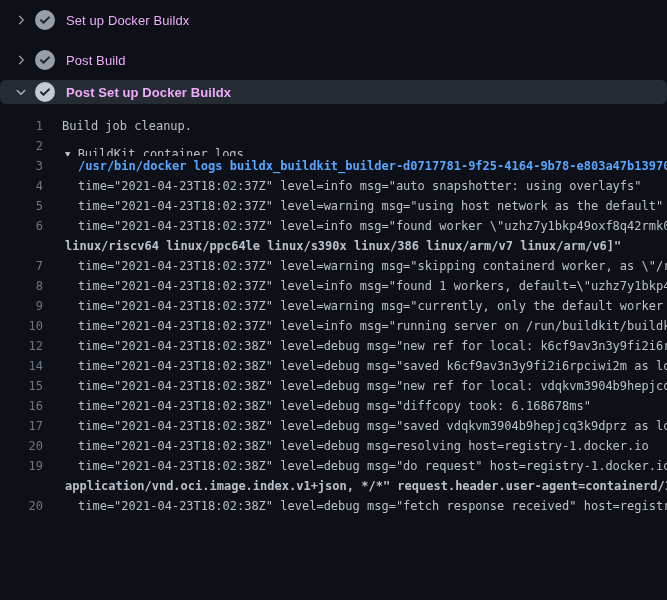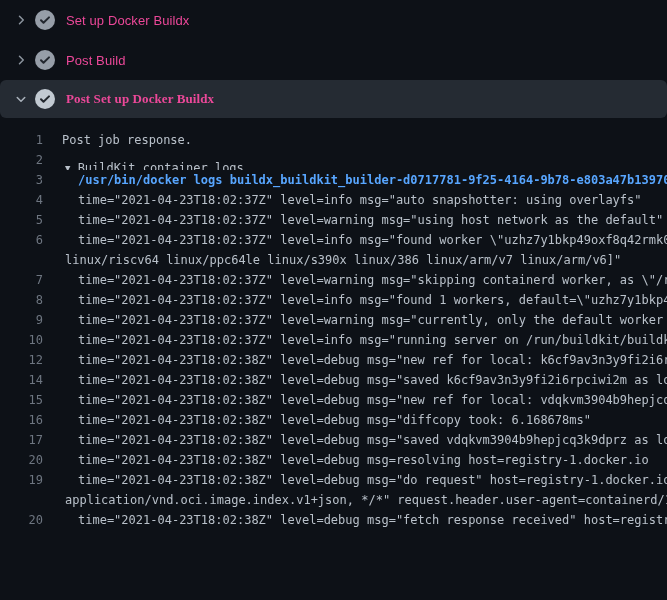--- a/index.html
+++ b/index.html
@@ -11,40 +11,40 @@
   }
   .panel { width: 667px; height: 600px; overflow: hidden; }
 
   
   .step-header {
     display: flex; align-items: center;
     height: 40px; padding-left: 14px;
     cursor: pointer; box-sizing: border-box;
   }
   .step-header.expanded {
-    height: 38px; background: #252b33; border-radius: 6px; font-family: Liberation Serif, serif;
+    height: 24px; background: #252b33; border-radius: 6px;
   }
   .chev { width: 14px; height: 14px; display: flex; align-items: center; justify-content: center; margin-right: 7px; flex: none; }
   .check { width: 20px; height: 20px; display: flex; align-items: center; justify-content: center; margin-right: 11px; flex: none; }
-  .step-label { color: #ec4899; font-size: 13px; font-weight: 500; letter-spacing: .1px; }
+  .step-label { color: #f0abfc; font-size: 13px; font-weight: 500; letter-spacing: .1px; }
   .step-header.expanded .step-label { font-weight: 600; }
 
   
   .log {
     padding-top: 12px;
     font-family: "DejaVu Sans Mono", "Liberation Mono", monospace;
     font-size: 12px;
   }
   .log-row { display: flex; height: 20px; line-height: 20px; white-space: pre; overflow: hidden; }
   .num { width: 43px; flex: none; text-align: right; color: #6e7681; cursor: pointer; }
   .txt { color: #b9c1ca; flex: none; }
   .t-plain   .txt { margin-left: 19px; }
   .t-group   .txt { margin-left: 22px; margin-top: 8px; }
   .t-grouped .txt { margin-left: 35px; }
-  .t-cont    .txt { margin-left: 22px; }
+  .t-cont    .txt { margin-left: 22px; font-weight: bold; }
   .t-command .txt { margin-left: 35px; color: #58a6ff; font-weight: bold; }
   .tri { font-size: 9px; color: #b9c1ca; display: inline-block; transform: translateY(-1px); cursor: pointer; }
 </style>
 </head>
 <body>
 
 <div class="panel">
 
   <div class="step-header">
     <span class="chev">
@@ -86,21 +86,21 @@
     <span class="check">
       <svg width="20" height="20" viewBox="0 0 20 20">
           <circle cx="10" cy="10" r="10" fill="#c2cad2"></circle>
           <path d="M6 10.3l2.5 2.5L14 7.4" fill="none" stroke="#22272e" stroke-width="2" stroke-linecap="round" stroke-linejoin="round"></path>
         </svg>
     </span>
     <span class="step-label">Post Set up Docker Buildx</span>
   </div>
 
   <div class="log" id="log">
-      <div class="log-row t-plain"><span class="num">1</span><span class="txt">Post job response.</span></div>
+      <div class="log-row t-plain"><span class="num">1</span><span class="txt">Build job cleanup.</span></div>
       <div class="log-row t-group"><span class="num">2</span><span class="txt"><span class="tri">▼</span> BuildKit container logs</span></div>
       <div class="log-row t-command"><span class="num">3</span><span class="txt">/usr/bin/docker logs buildx_buildkit_builder-d0717781-9f25-4164-9b78-e803a47b13970</span></div>
       <div class="log-row t-grouped"><span class="num">4</span><span class="txt">time="2021-04-23T18:02:37Z" level=info msg="auto snapshotter: using overlayfs"</span></div>
       <div class="log-row t-grouped"><span class="num">5</span><span class="txt">time="2021-04-23T18:02:37Z" level=warning msg="using host network as the default"</span></div>
       <div class="log-row t-grouped"><span class="num">6</span><span class="txt">time="2021-04-23T18:02:37Z" level=info msg="found worker \"uzhz7y1bkp49oxf8q42rmk0xj</span></div>
       <div class="log-row t-cont"><span class="num"></span><span class="txt">linux/riscv64 linux/ppc64le linux/s390x linux/386 linux/arm/v7 linux/arm/v6]"</span></div>
       <div class="log-row t-grouped"><span class="num">7</span><span class="txt">time="2021-04-23T18:02:37Z" level=warning msg="skipping containerd worker, as \"/run</span></div>
       <div class="log-row t-grouped"><span class="num">8</span><span class="txt">time="2021-04-23T18:02:37Z" level=info msg="found 1 workers, default=\"uzhz7y1bkp49o</span></div>
       <div class="log-row t-grouped"><span class="num">9</span><span class="txt">time="2021-04-23T18:02:37Z" level=warning msg="currently, only the default worker ca</span></div>
       <div class="log-row t-grouped"><span class="num">10</span><span class="txt">time="2021-04-23T18:02:37Z" level=info msg="running server on /run/buildkit/buildkit</span></div>

